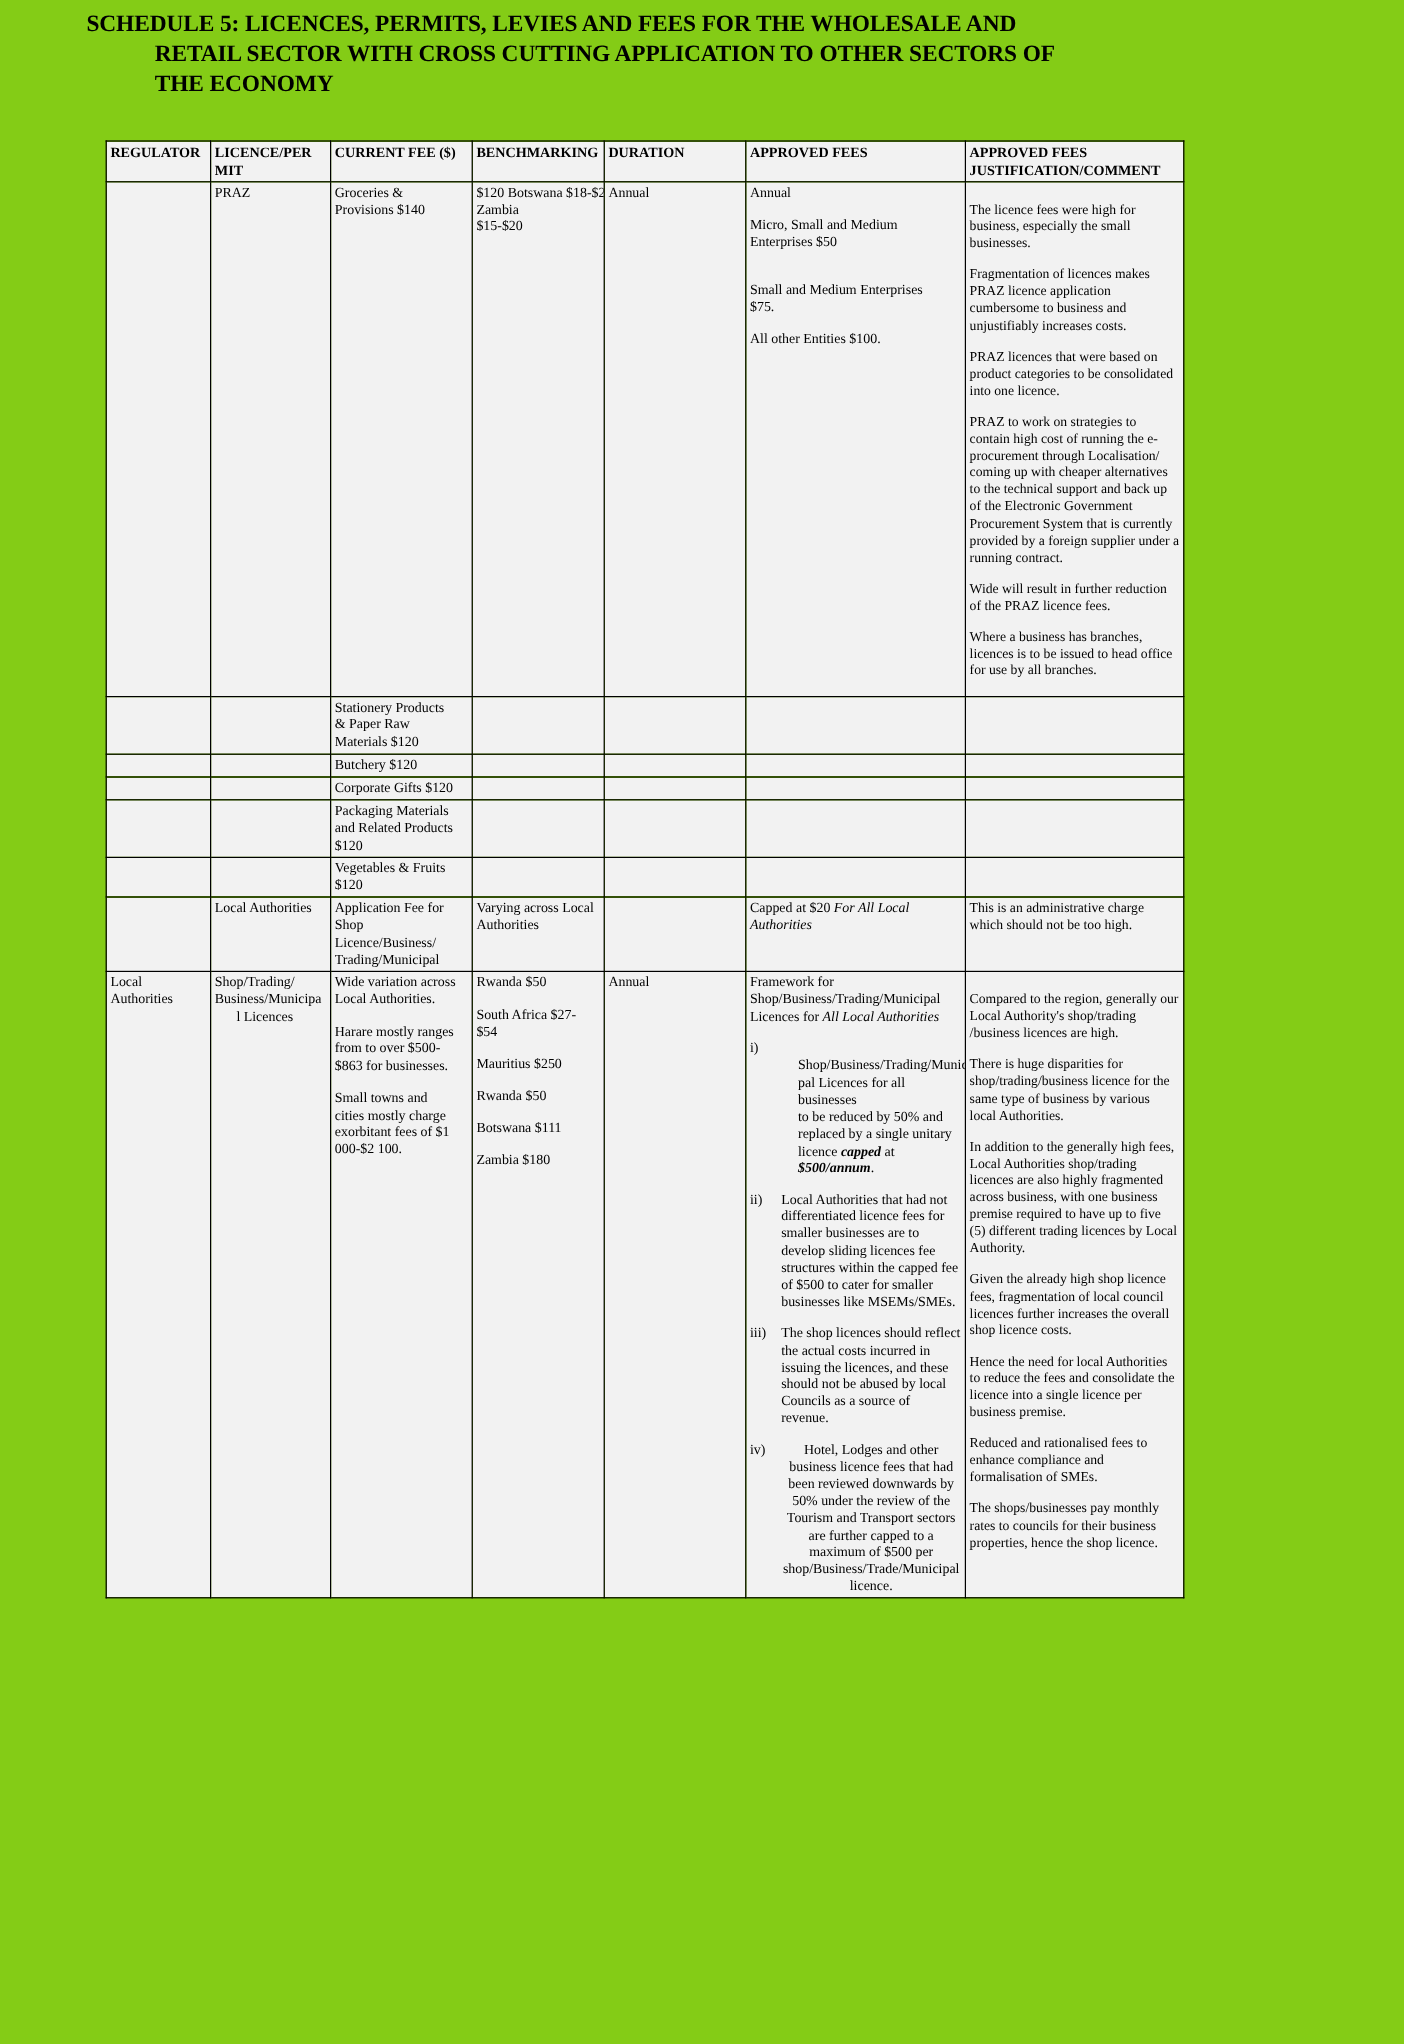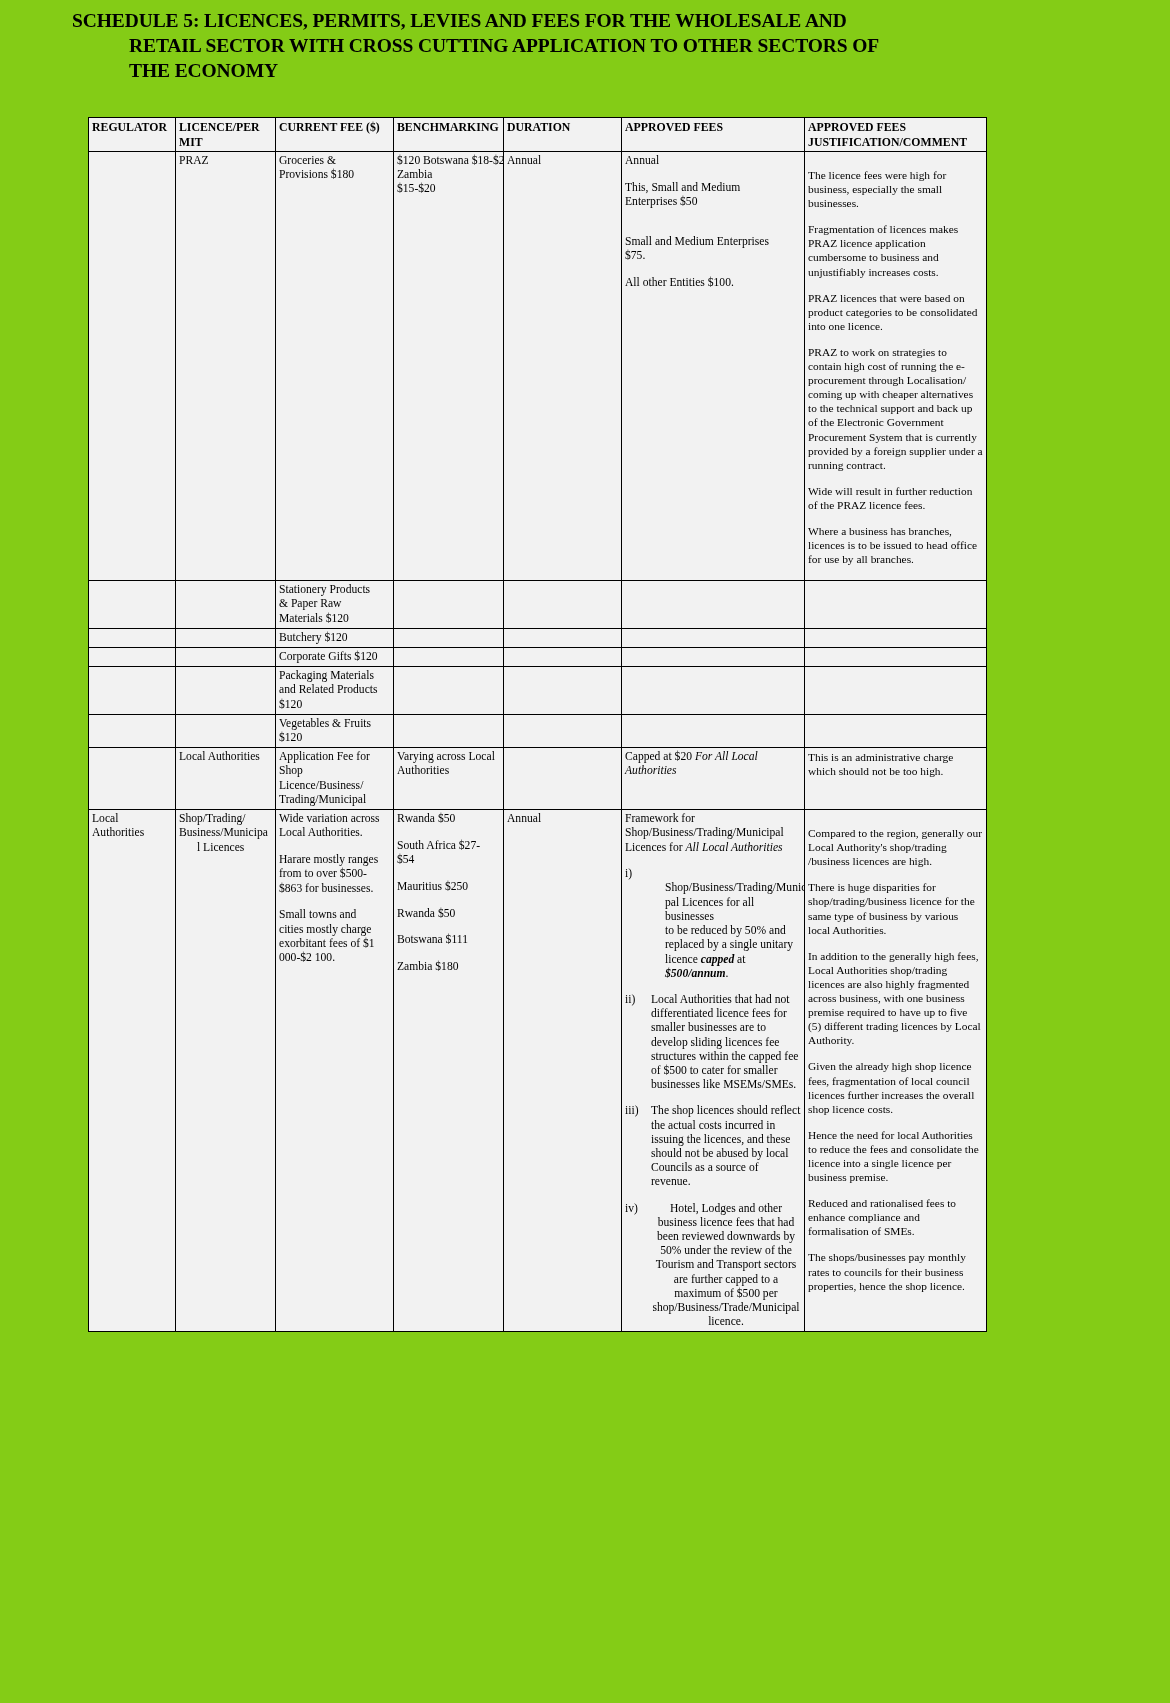--- a/index.html
+++ b/index.html
@@ -144,34 +144,34 @@
         <span>APPROVED FEES</span><br>
         <span>JUSTIFICATION/COMMENT</span>
       </th>
     </tr>
 
     <tr>
       <td></td>
       <td class="bold">PRAZ</td>
       <td>
         <span>Groceries &amp;</span><br>
-        <span>Provisions $180</span>
+        <span>Provisions $140</span>
       </td>
       <td style="width:182px" colspan="1">
         <div style="width:176px">
           <span>$120 Botswana $18-$20</span><br>
           <span>Zambia</span><br>
           <span>$15-$20</span>
         </div>
       </td>
       <td style="width:40px">Annual</td>
       <td>
         <div class="blk">Annual</div>
         <div class="blk">
-          <span>This, Small and Medium</span><br>
+          <span>Micro, Small and Medium</span><br>
           <span>Enterprises $50</span>
         </div>
         <div class="blk" style="margin-top:26px">
           <span>Small and Medium Enterprises</span><br>
           <span>$75.</span>
         </div>
         <div class="blk">All other Entities $100.</div>
       </td>
       <td class="just-cell">
         <div class="blk" style="margin-top:14px">The licence fees were high for business, especially the small businesses.</div>

